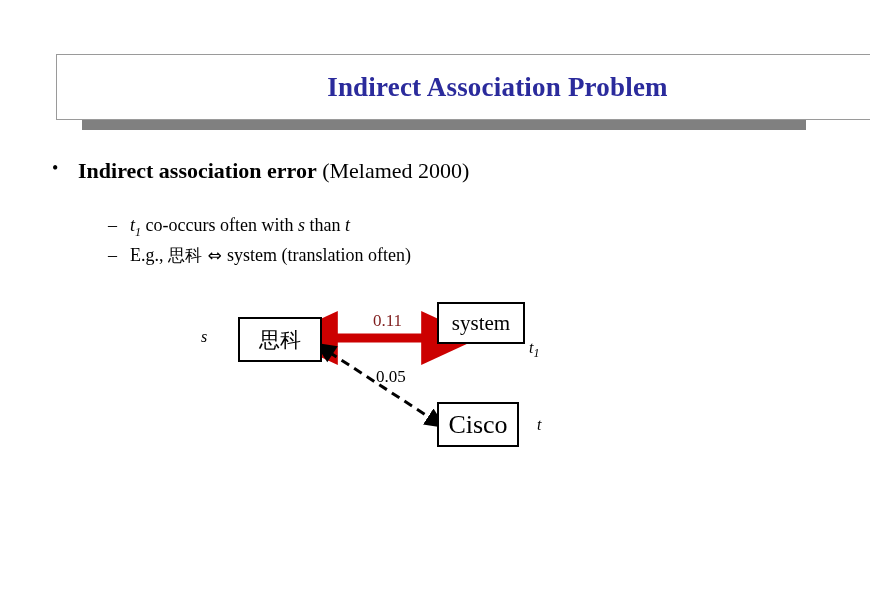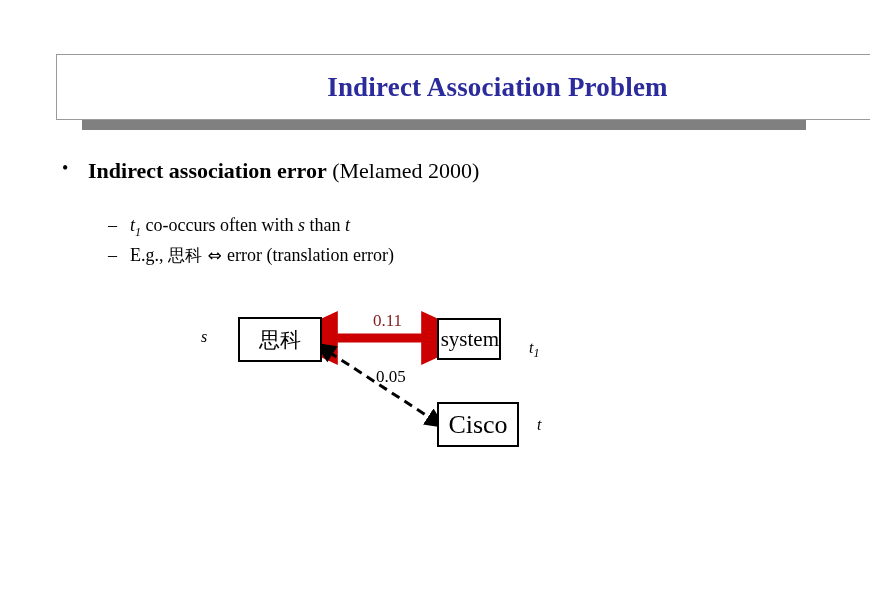--- a/index.html
+++ b/index.html
@@ -43,21 +43,21 @@
     font-size: 27px;
     font-weight: bold;
     color: #2b2b9c;
     letter-spacing: 0.2px;
     white-space: nowrap;
   }
 
   
   #bullet-level1 {
     position: absolute;
-    left: 62px;
+    left: 52px;
     top: 158px;
     font-size: 22px;
     white-space: nowrap;
   }
   #bullet-level1 .marker {
     display: inline-block;
     width: 26px;
     font-size: 18px;
     vertical-align: top;
   }
@@ -103,21 +103,21 @@
     text-align: center;
   }
   #node-source {
     left: 238px; top: 317px; width: 84px; height: 45px;
   }
   #node-source-label {
     font-family: "DejaVu Sans", sans-serif;
     font-size: 21px;
   }
   #node-target1 {
-    left: 437px; top: 318px; width: 64px; height: 42px; justify-content: flex-end;
+    left: 437px; top: 302px; width: 88px; height: 42px;
   }
   #node-target1-label { font-size: 21px; }
   #node-target2 {
     left: 437px; top: 402px; width: 82px; height: 45px;
   }
   #node-target2-label { font-size: 26px; }
 
   .var-label {
     position: absolute;
     font-style: italic;
@@ -145,21 +145,21 @@
 
 <div id="bullet-level1">
   <span class="marker">•</span><span class="b1-strong">Indirect association error</span><span class="b1-plain"> (Melamed 2000)</span>
 </div>
 
 <div id="sub-bullet-1" class="sub-bullet">
   <span class="dash">–</span><span class="ital">t</span><span class="sub">1</span><span> co-occurs often with </span><span class="ital">s</span><span> than </span><span class="ital">t</span>
 </div>
 
 <div id="sub-bullet-2" class="sub-bullet">
-  <span class="dash">–</span><span>E.g., </span><span class="cjk">思科</span><span class="arrow-glyph"> ⇔ </span><span>error (translation error)</span>
+  <span class="dash">–</span><span>E.g., </span><span class="cjk">思科</span><span class="arrow-glyph"> ⇔ </span><span>system (translation often)</span>
 </div>
 
 <svg id="diagram" viewBox="0 0 870 600" xmlns="http://www.w3.org/2000/svg">
   <defs>
     <marker id="red-head-end" markerWidth="7" markerHeight="7" refX="1.2" refY="3" orient="auto" markerUnits="strokeWidth">
       <path d="M0,0 L6.5,3 L0,6 z" fill="#cc0000"></path>
     </marker>
     <marker id="red-head-start" markerWidth="7" markerHeight="7" refX="5.3" refY="3" orient="auto" markerUnits="strokeWidth">
       <path d="M6.5,0 L0,3 L6.5,6 z" fill="#cc0000"></path>
     </marker>

